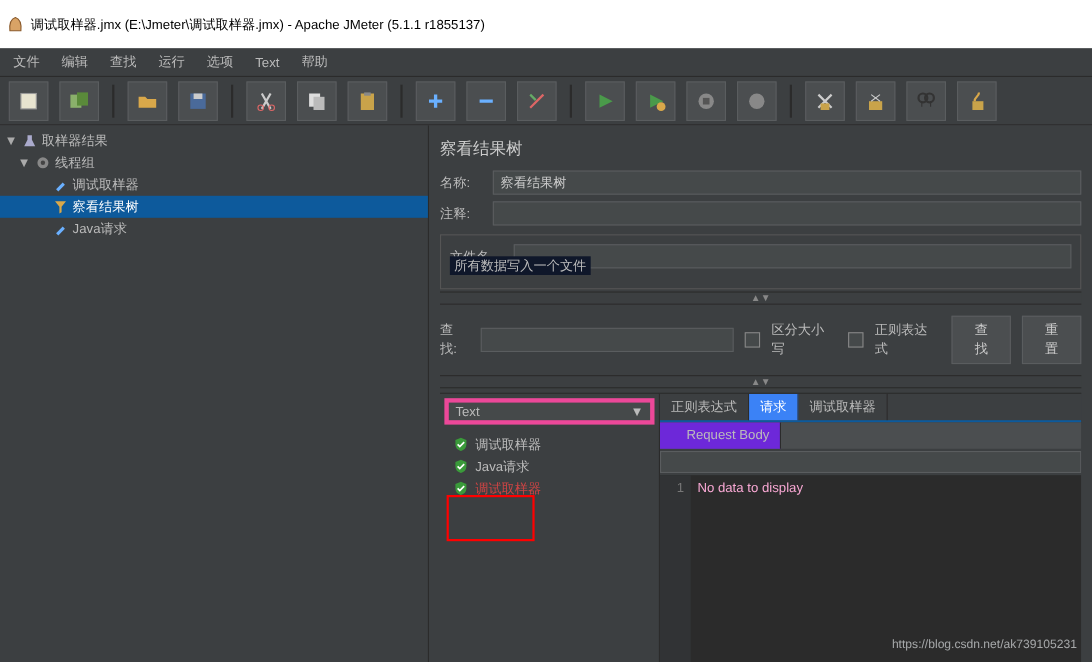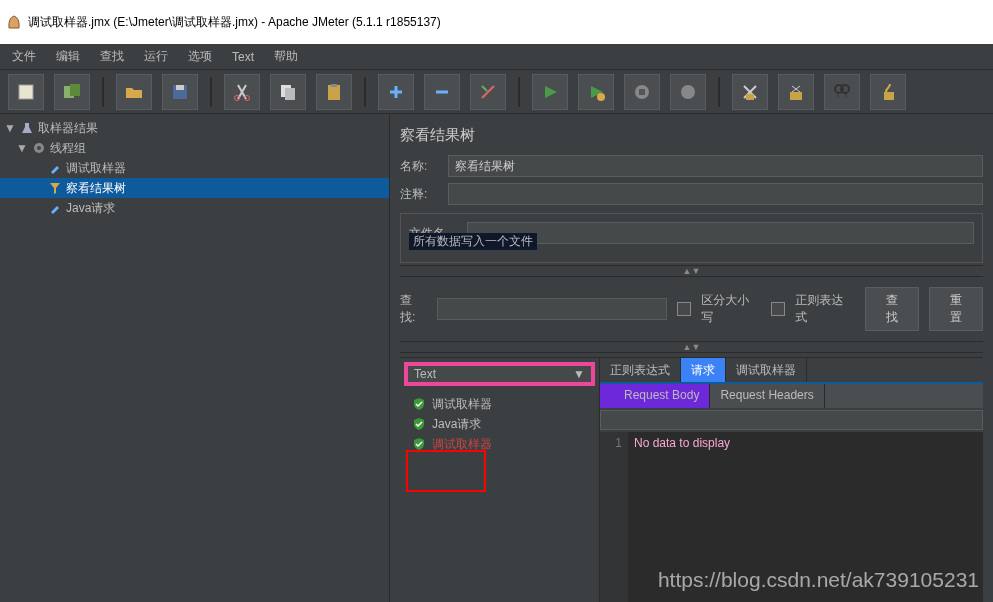--- a/index.html
+++ b/index.html
@@ -50,21 +50,21 @@
 .tabs { display: flex; height: 26px; border-bottom: 2px solid #0d5a9c; background: #3c3f41; }
 .tab { padding: 4px 10px; cursor: pointer; border-right: 1px solid #2b2b2b; }
 .tab.active { background: #3b82f6; color: #fff; }
 .subtabs { display: flex; height: 24px; background: #4b4e50; }
 .subtab { padding: 4px 10px; cursor: pointer; border-right: 1px solid #2b2b2b; }
 .subtab.active { background: #6d28d9; padding-left: 24px; }
 .editor-bar { height: 20px; background: #45494a; border: 1px solid #5a5d5f; margin: 2px 0; }
 .editor-body { flex: 1; background: #2b2b2b; display: flex; font-family: Consolas, monospace; }
 .gutter { width: 28px; background: #313335; color: #777; text-align: right; padding: 4px 6px 0 0; }
 .code { flex: 1; padding: 4px 6px; color: #f9a8d4; }
-.watermark { position: absolute; right: 14px; bottom: 10px; color: #cfd2d4; font-size: 21px; opacity: 0.75; }
+.watermark { position: absolute; right: 14px; bottom: 10px; color: #cfd2d4; font-size: 11px; opacity: 0.75; }
 </style>
 </head>
 <body>
 
 <div class="title-bar">
   <span class="jicon">
     <svg viewBox="0 0 16 16">
         <path d="M3 14 Q2 4 8 2 Q14 4 13 14 Z" fill="#d9a366" stroke="#8a5a2b"></path>
       </svg>
   </span>
@@ -312,21 +312,20 @@
         </div>
       </div>
       <div class="results-right">
         <div class="tabs">
           <div class="tab">正则表达式</div>
           <div class="tab active">请求</div>
           <div class="tab">调试取样器</div>
         </div>
         <div class="subtabs">
           <div class="subtab active">Request Body</div>
-          <div class="subtab">Request Headers</div>
         </div>
         <div class="editor-bar"></div>
         <div class="editor-body">
           <div class="gutter">
               <div>1</div>
             </div>
           <div class="code">No data to display</div>
         </div>
       </div>
     </div>

